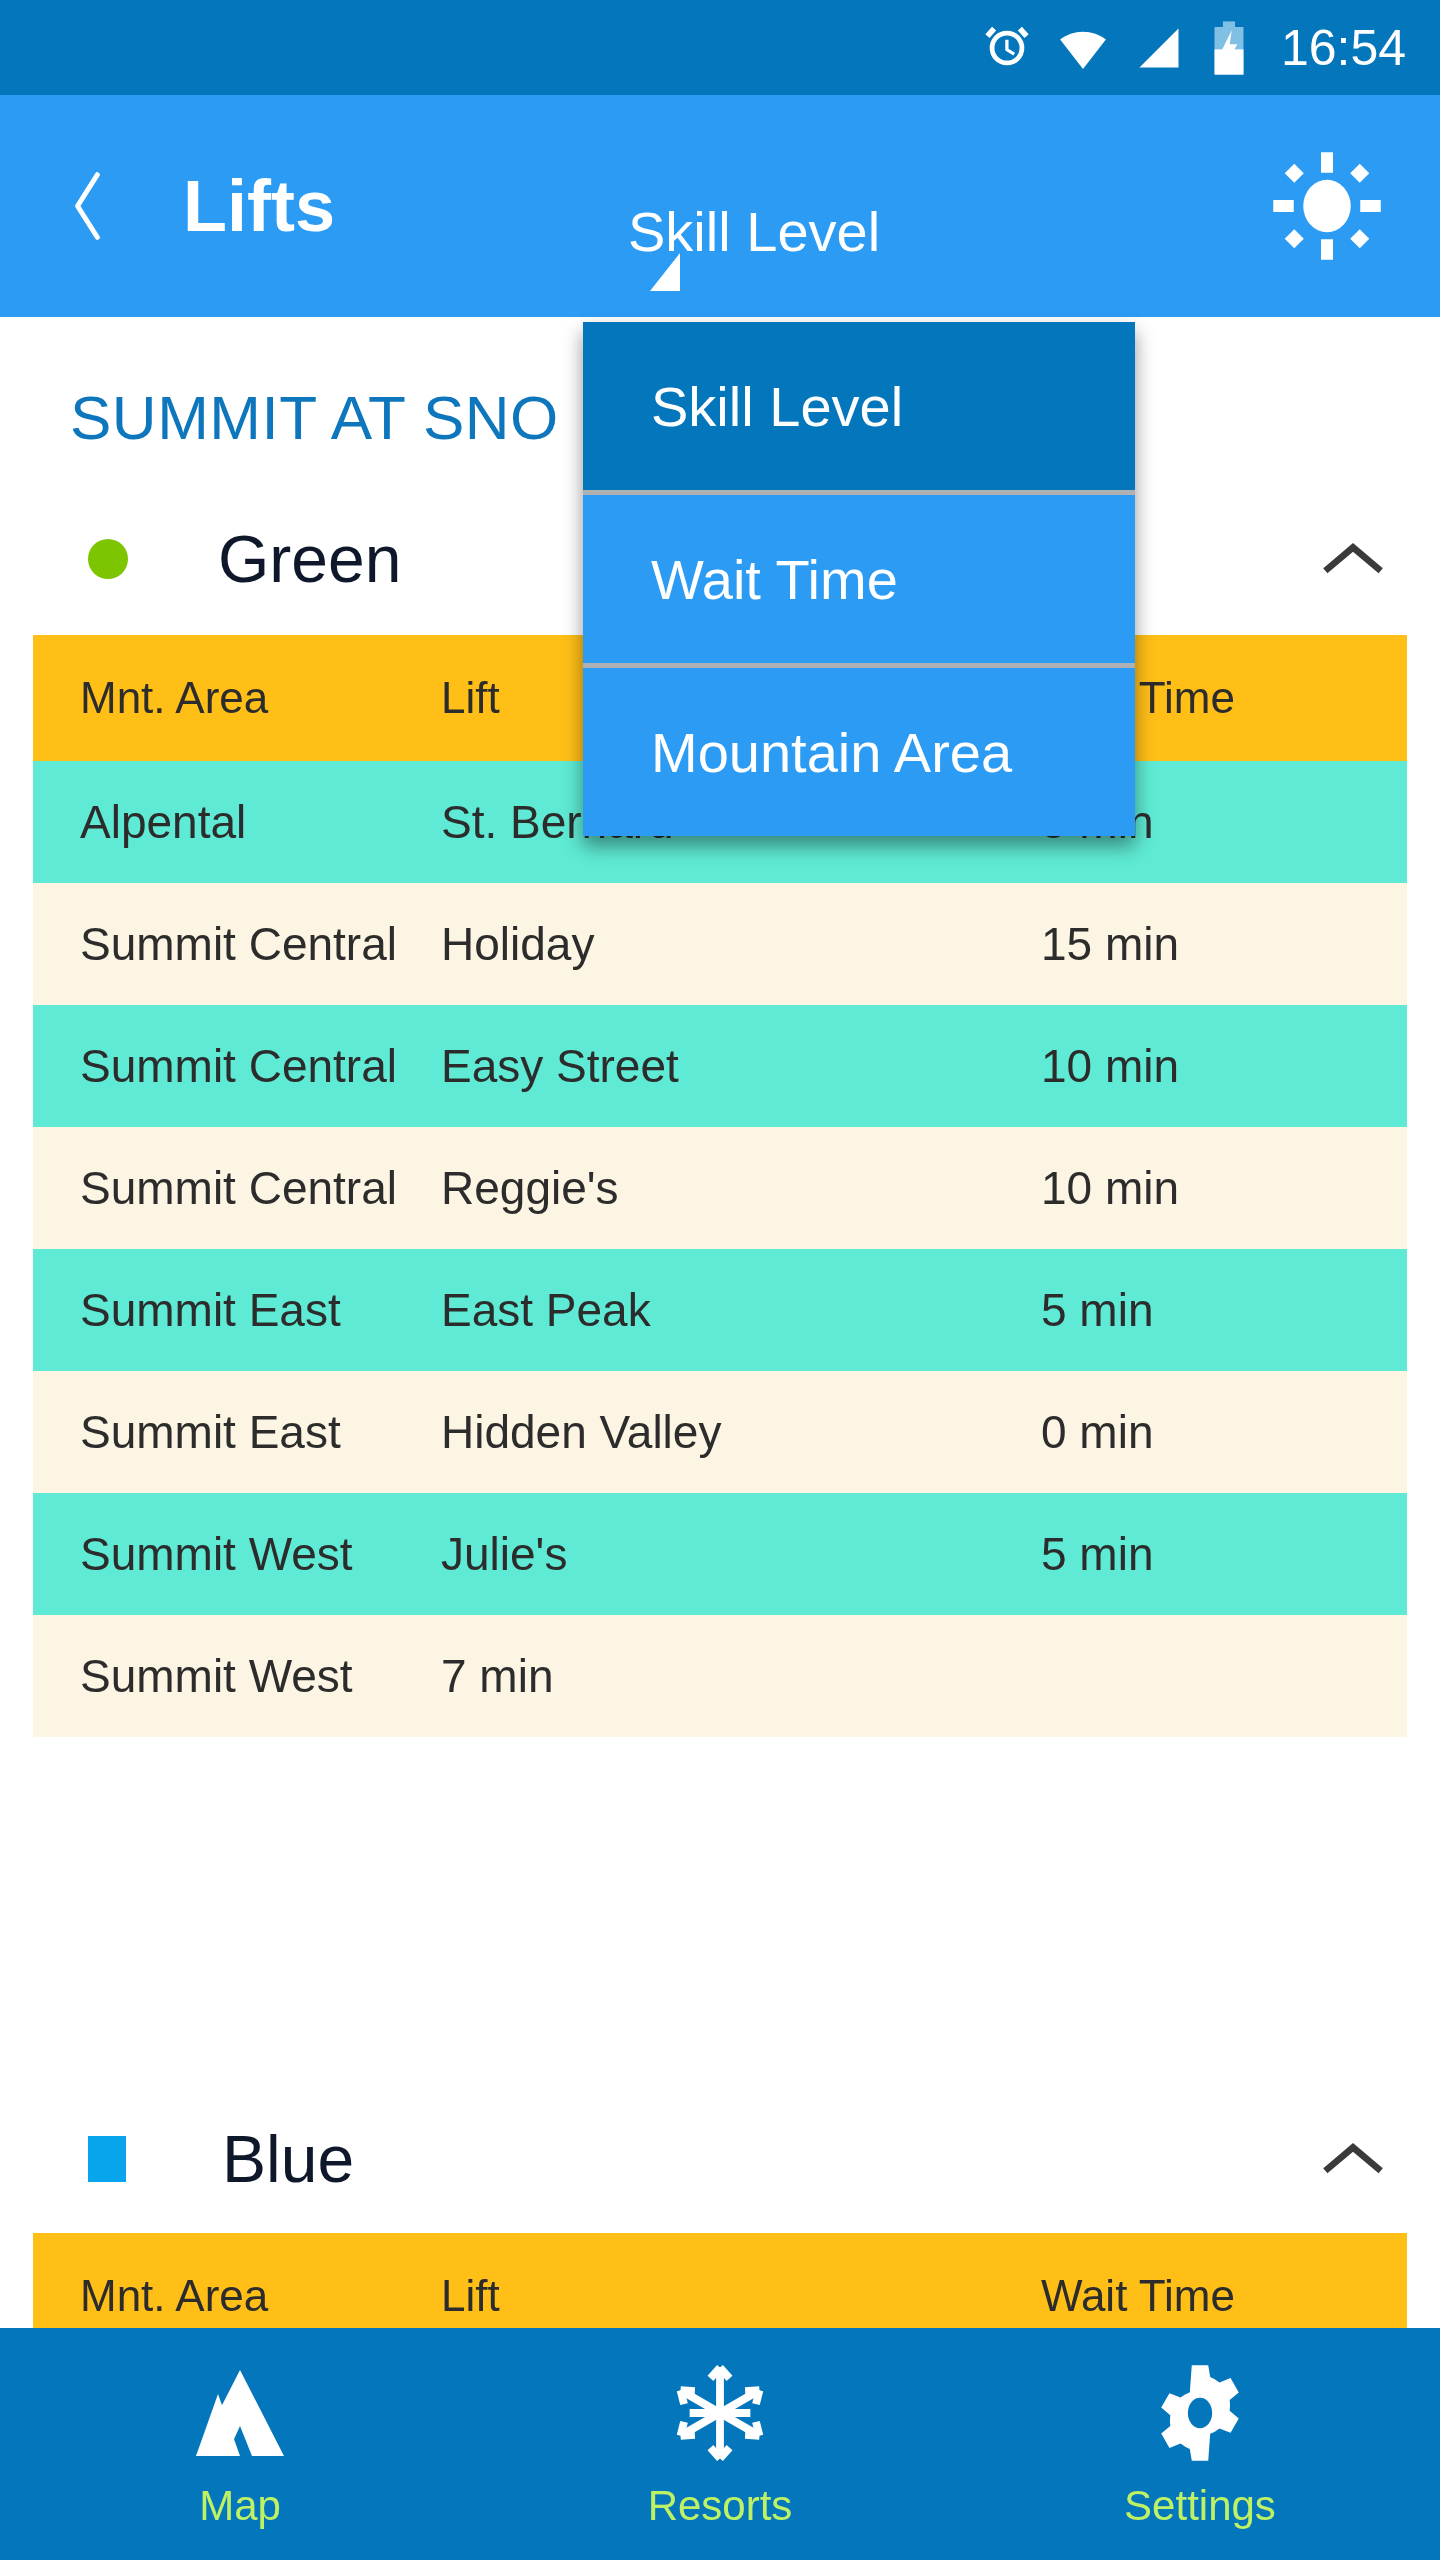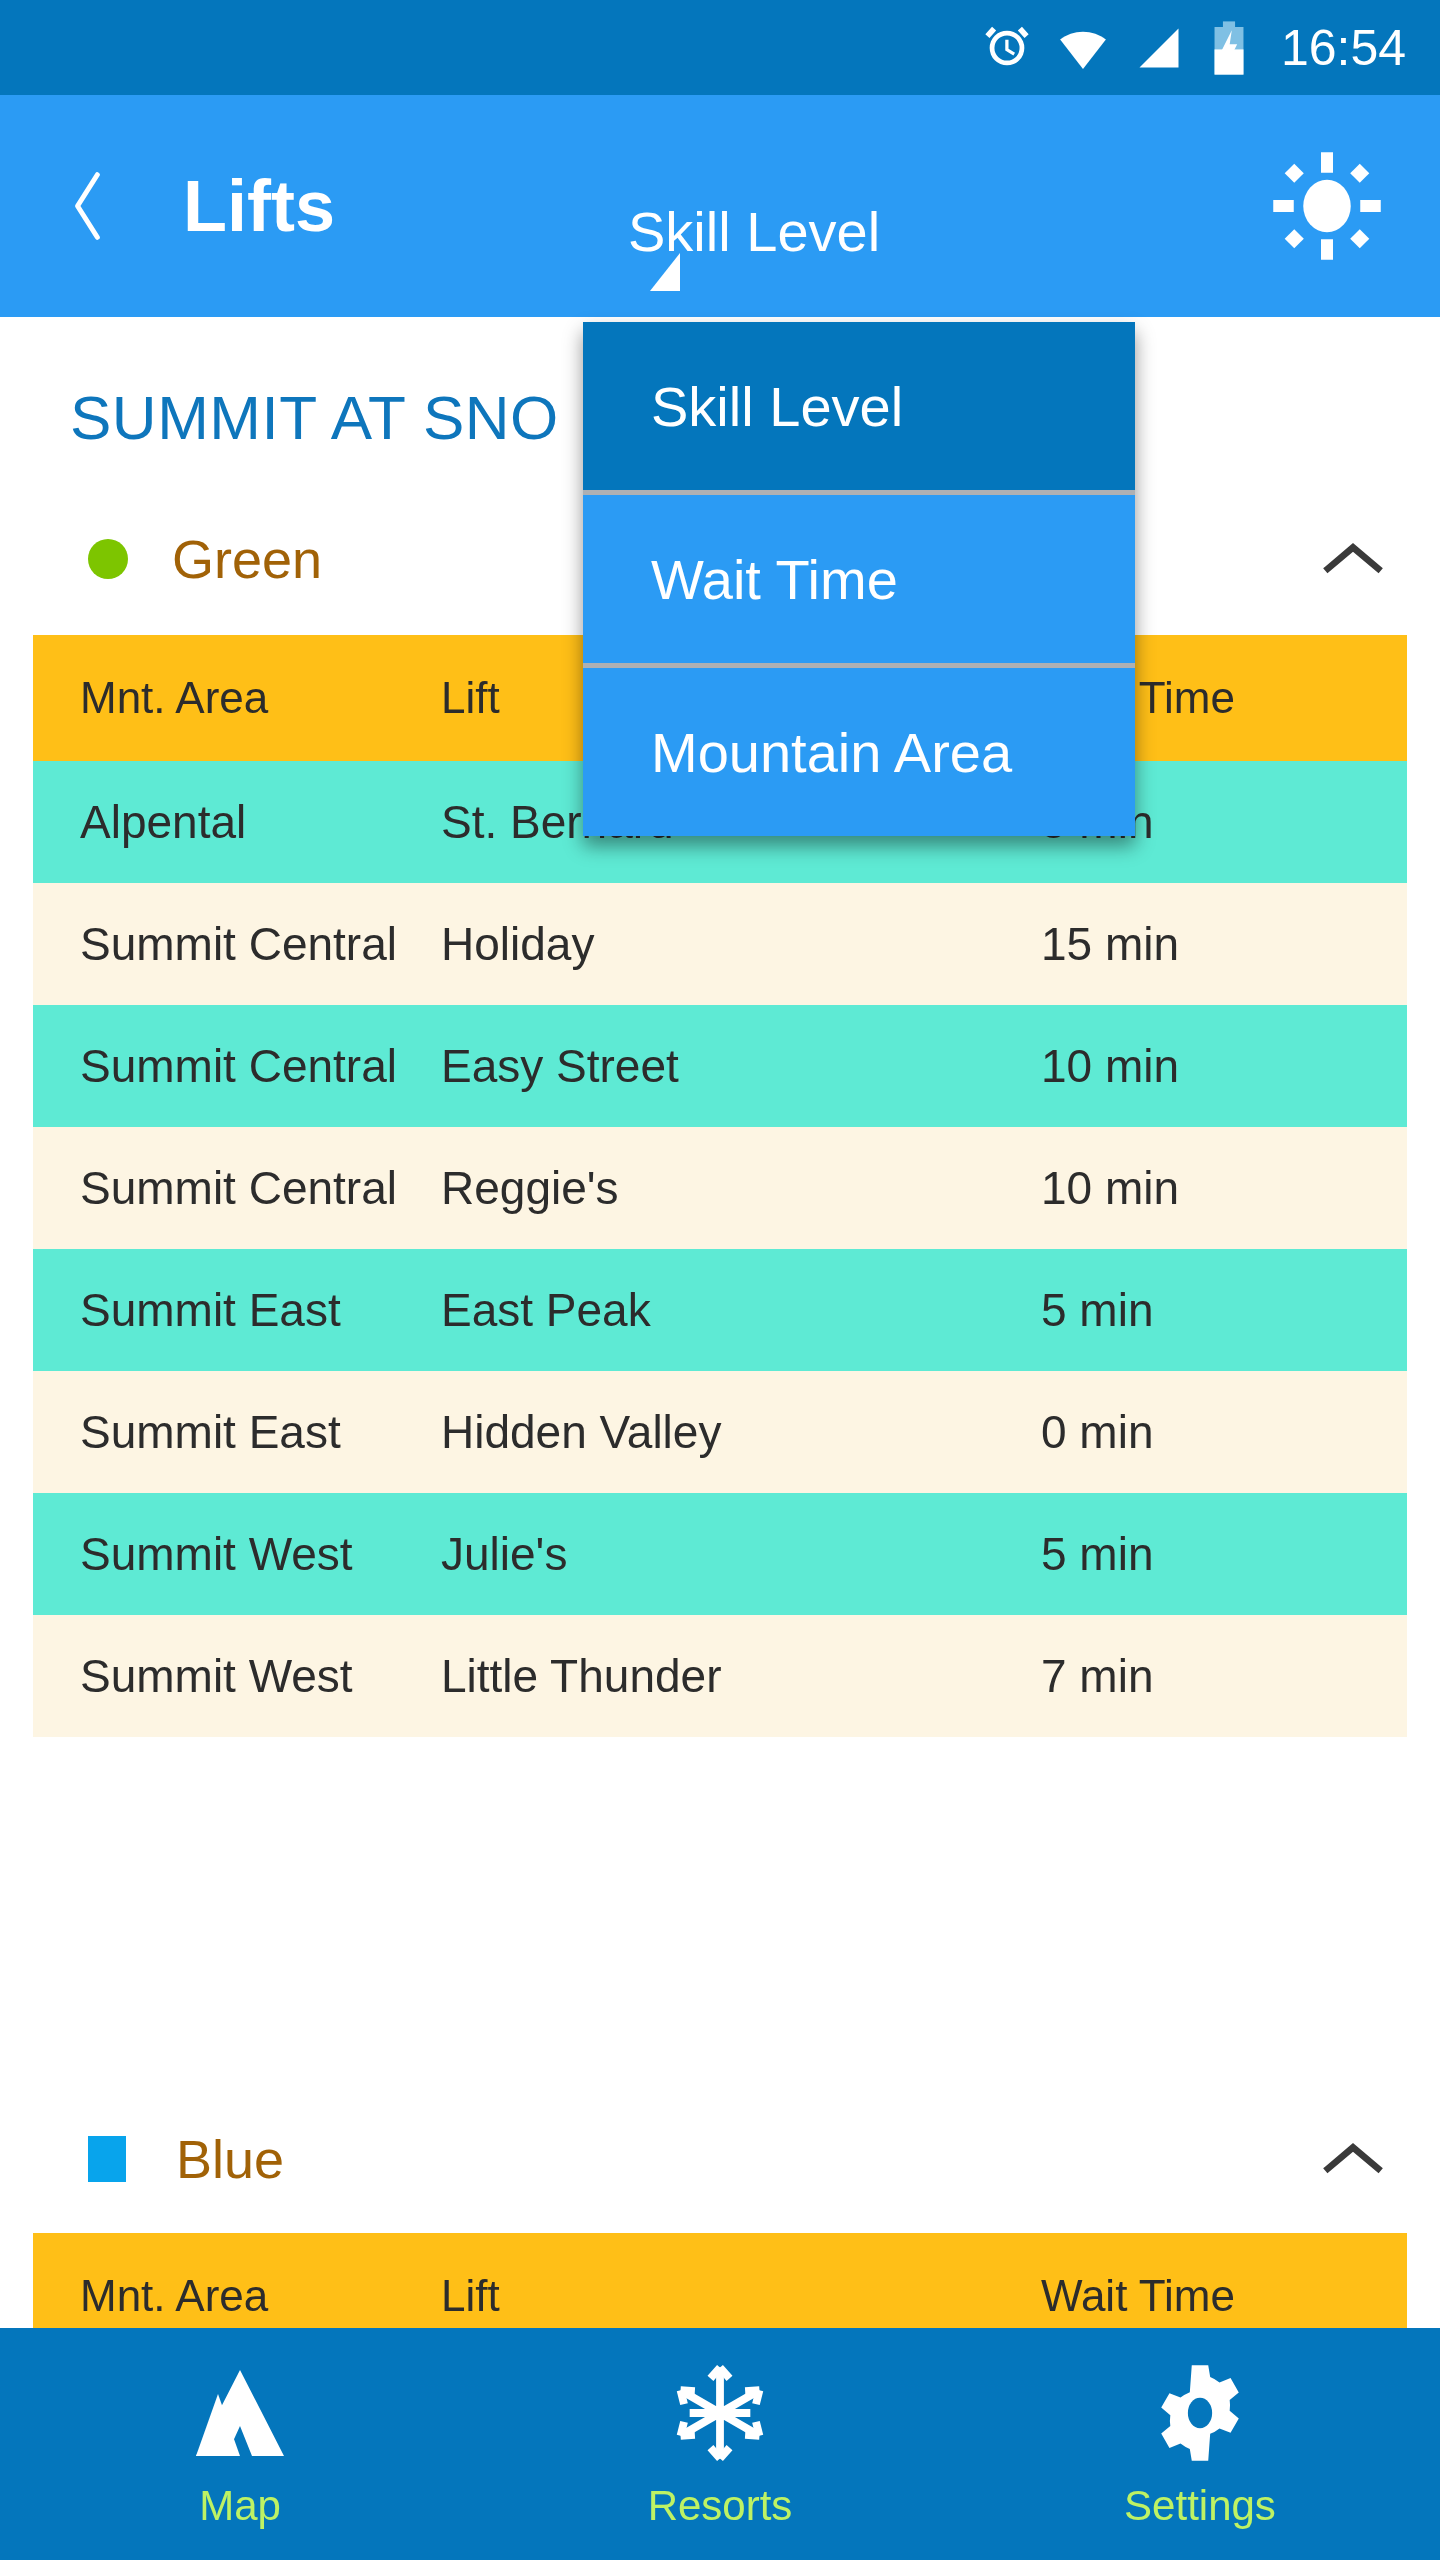--- a/index.html
+++ b/index.html
@@ -117,23 +117,23 @@
     flex: 0 0 auto;
   }
   .marker.dot {
     width: 40px; height: 40px;
     border-radius: 50%;
   }
   .marker.square {
     width: 38px; height: 46px;
   }
   .section-name {
-    margin-left: 44px;
-    color: #a16207;
-    font-size: 54px;
+    margin-left: 90px;
+    color: #0f172a;
+    font-size: 66px;
     font-weight: 400;
     white-space: nowrap;
   }
   .collapse-chevron {
     position: absolute;
     right: 52px; top: 50%;
     transform: translateY(-50%);
     width: 70px; height: 70px;
     display: flex; align-items: center; justify-content: center;
   }
@@ -315,21 +315,20 @@
         <div class="tcell c-lift">Hidden Valley</div>
         <div class="tcell c-wait">0 min</div>
       </div>
       <div class="trow odd">
         <div class="tcell c-area">Summit West</div>
         <div class="tcell c-lift">Julie's</div>
         <div class="tcell c-wait">5 min</div>
       </div>
       <div class="trow even">
         <div class="tcell c-area">Summit West</div>
-        <div class="tcell c-lift">Little Thunder</div>
         <div class="tcell c-wait">7 min</div>
       </div>
     </div>
 
   <div class="section-header" style="top:2100px;gap:6px;">
     <span class="marker square" style="background:#08A4EC;"></span>
     <span class="section-name">Blue</span>
     <span class="collapse-chevron">
       <svg width="62" height="40" viewBox="0 0 32 20" fill="none" stroke="#3A3A3A" stroke-width="3.4" stroke-linecap="square">
         <path d="M3 15 16 4l13 11"></path>

